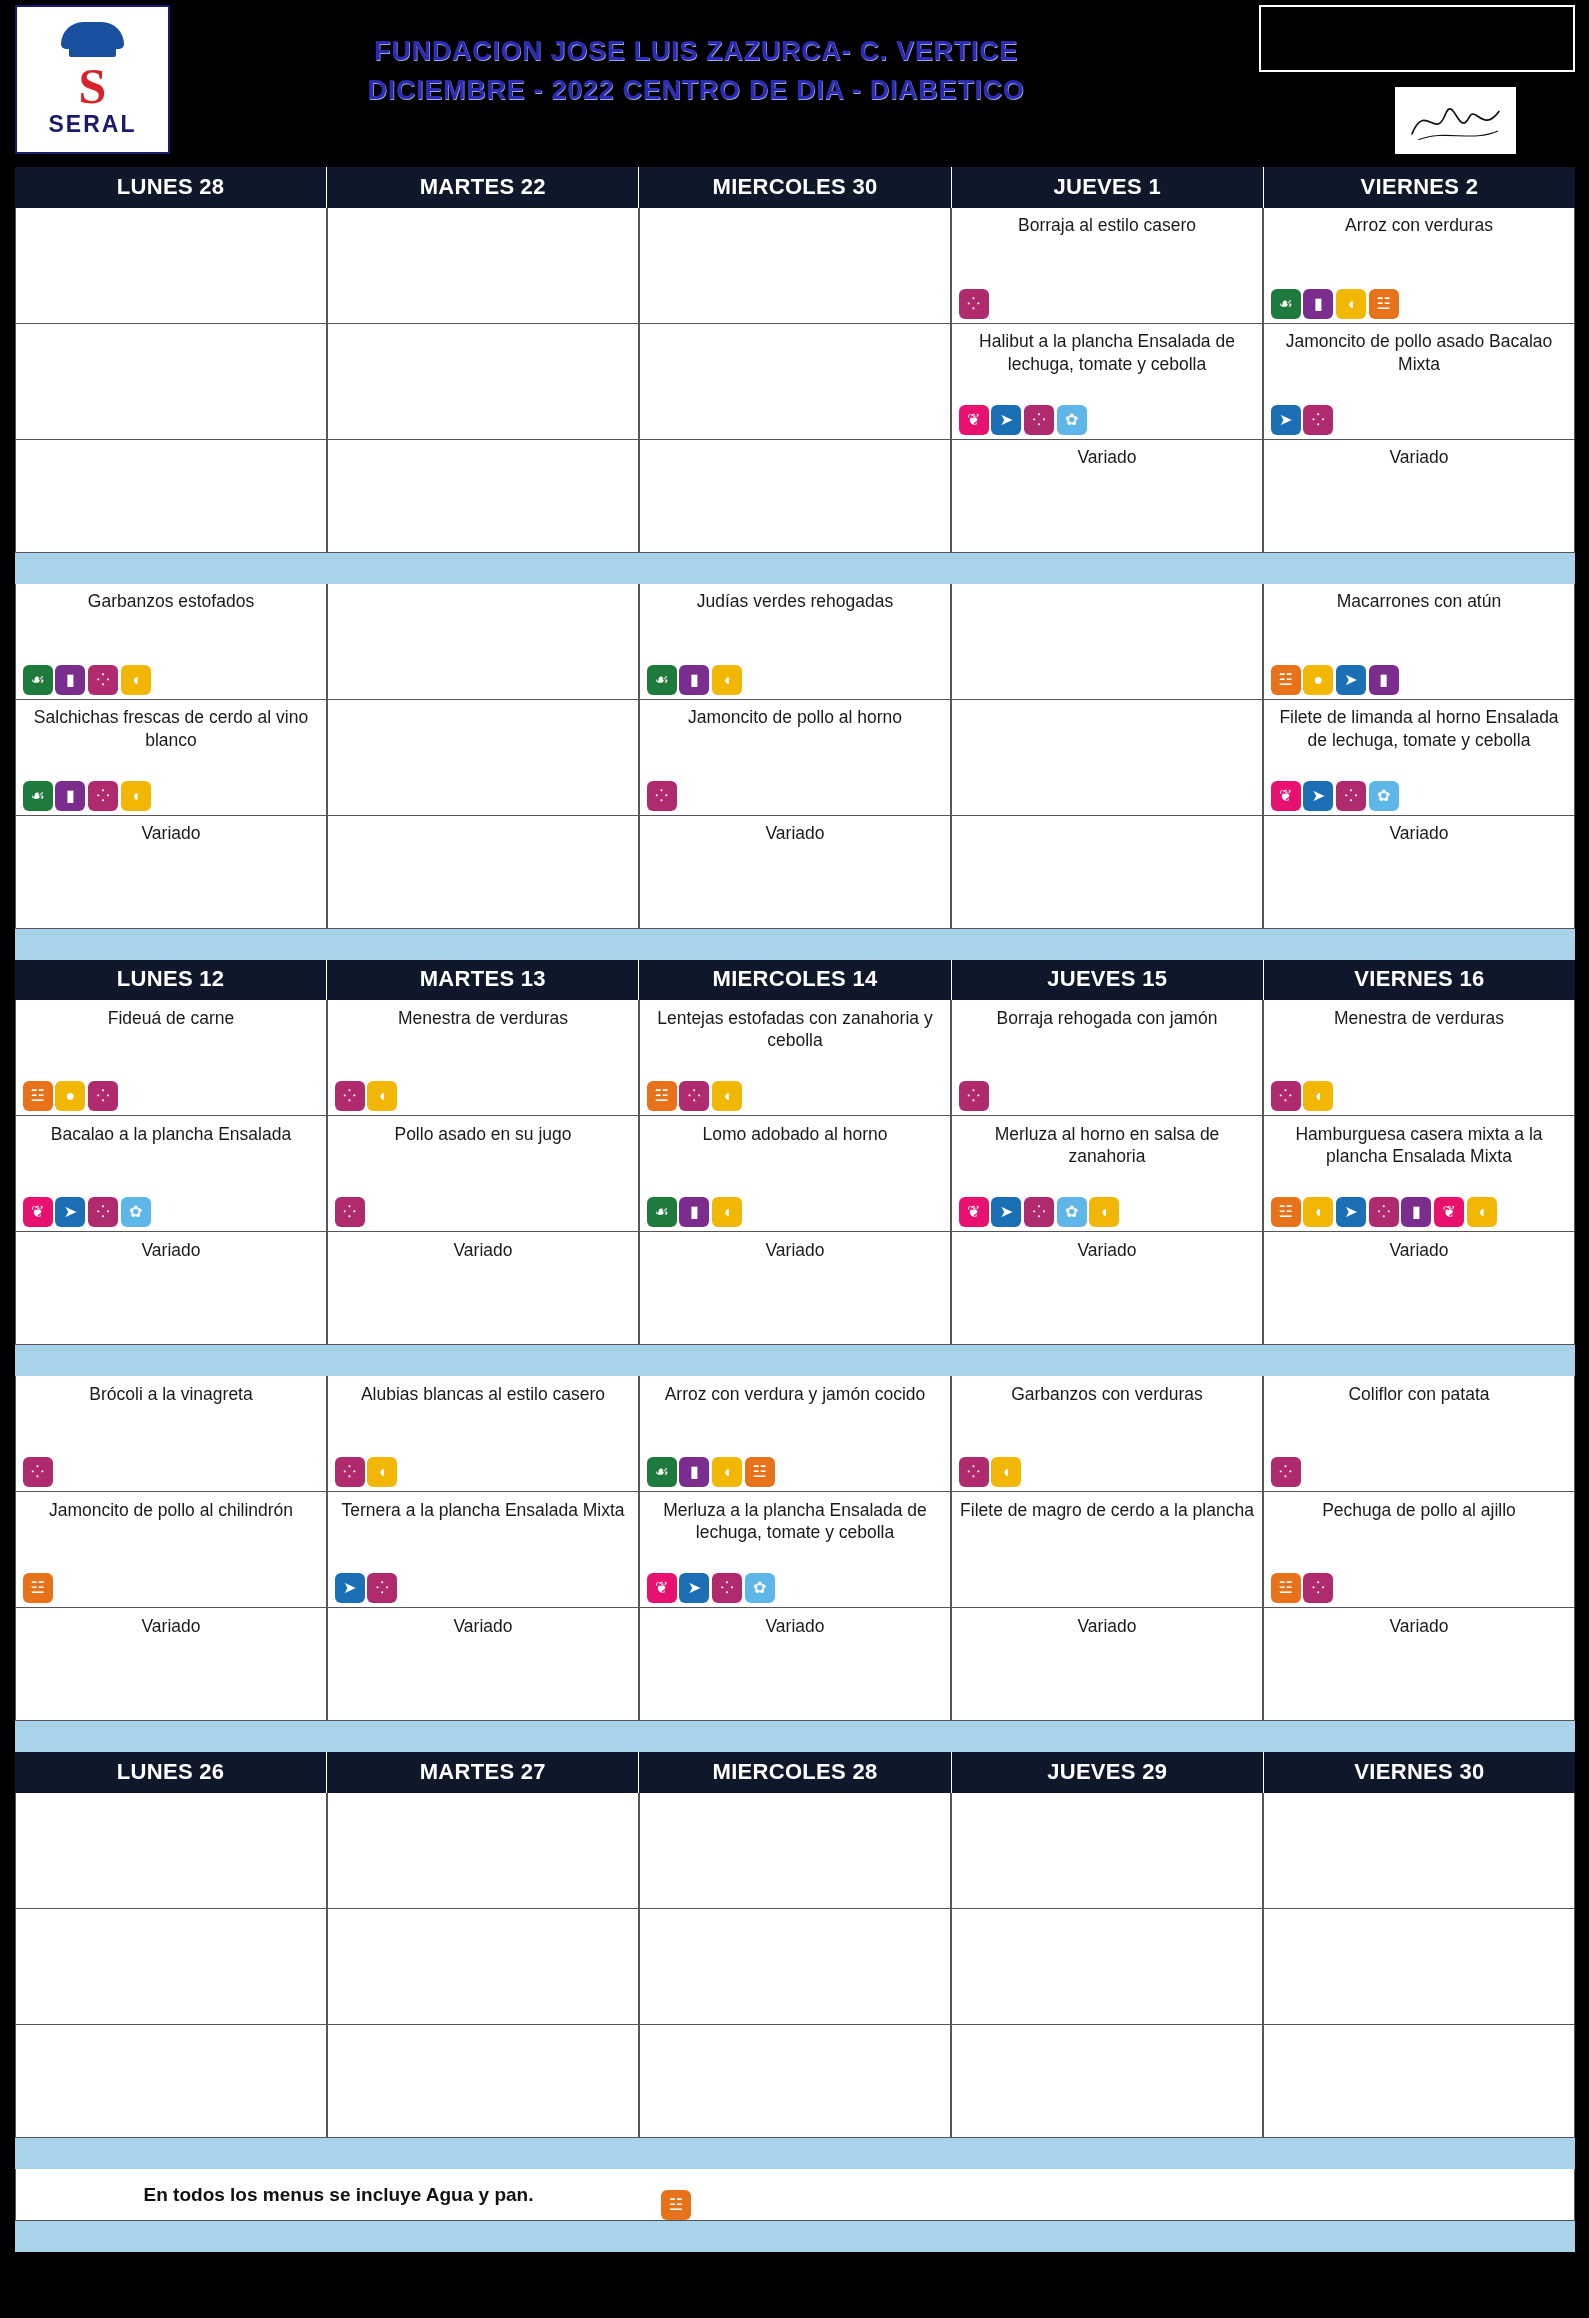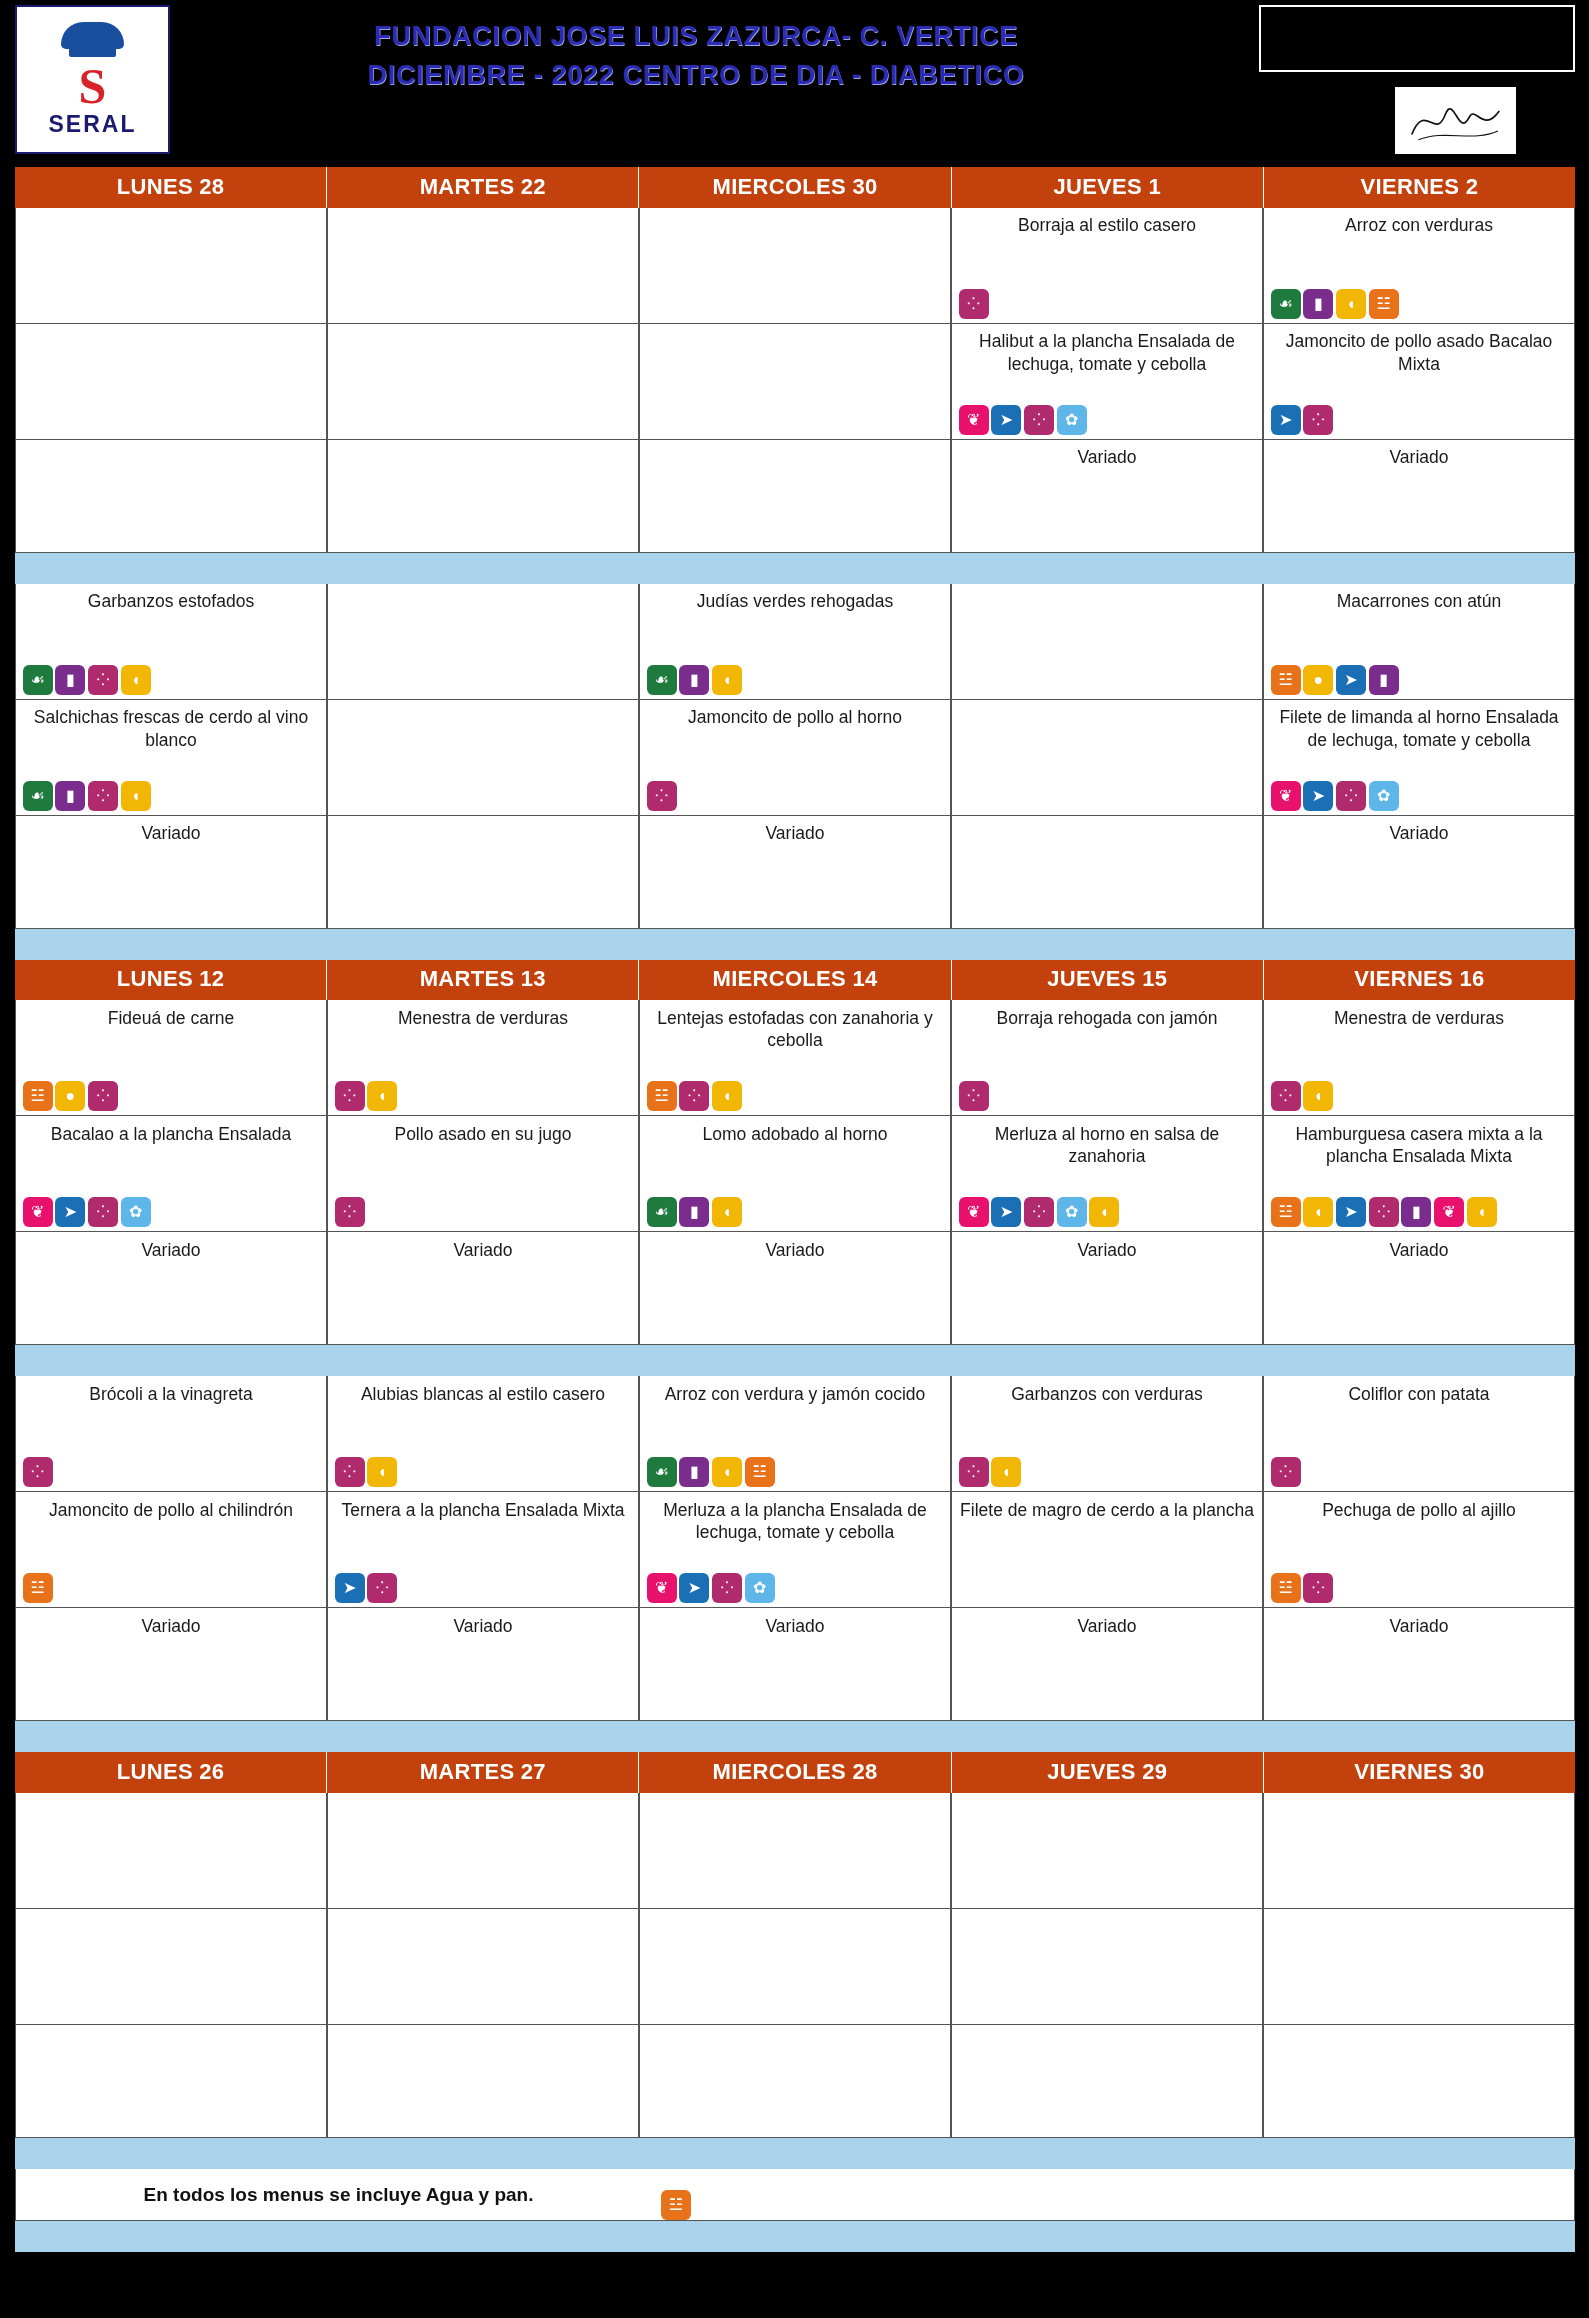--- a/index.html
+++ b/index.html
@@ -56,21 +56,21 @@
   }
   .logo-word {
     font-size: 23px;
     font-weight: bold;
     letter-spacing: 2px;
     color: #1a1a6e;
     margin-top: 2.7px;
   }
   .title-wrap {
     position: absolute;
-    left: 202px; top: 17px;
+    left: 202px; top: 32px;
     width: 988px;
     text-align: center;
   }
   .title-line {
     color: #2b2bb5;
     font-weight: bold;
     font-size: 27px;
     letter-spacing: 0.7px;
     line-height: 1.45;
     text-shadow: 0.7px 0.7px 0 #9aa7d8;
@@ -97,21 +97,21 @@
     width: 1560px;
     background: #ffffff;
   }
   .week { width: 100%; }
   .row {
     display: flex;
     width: 100%;
   }
   .dayhead {
     flex: 1 1 0;
-    background: #c2410c;
+    background: #0f172a;
     color: #ffffff;
     font-weight: bold;
     font-size: 22px;
     text-align: center;
     padding: 6.7px 0 8px;
     border-right: 1.3px solid #ffffff;
     letter-spacing: 0.3px;
   }
   .dayhead:last-child { border-right: none; }
   .cell {

